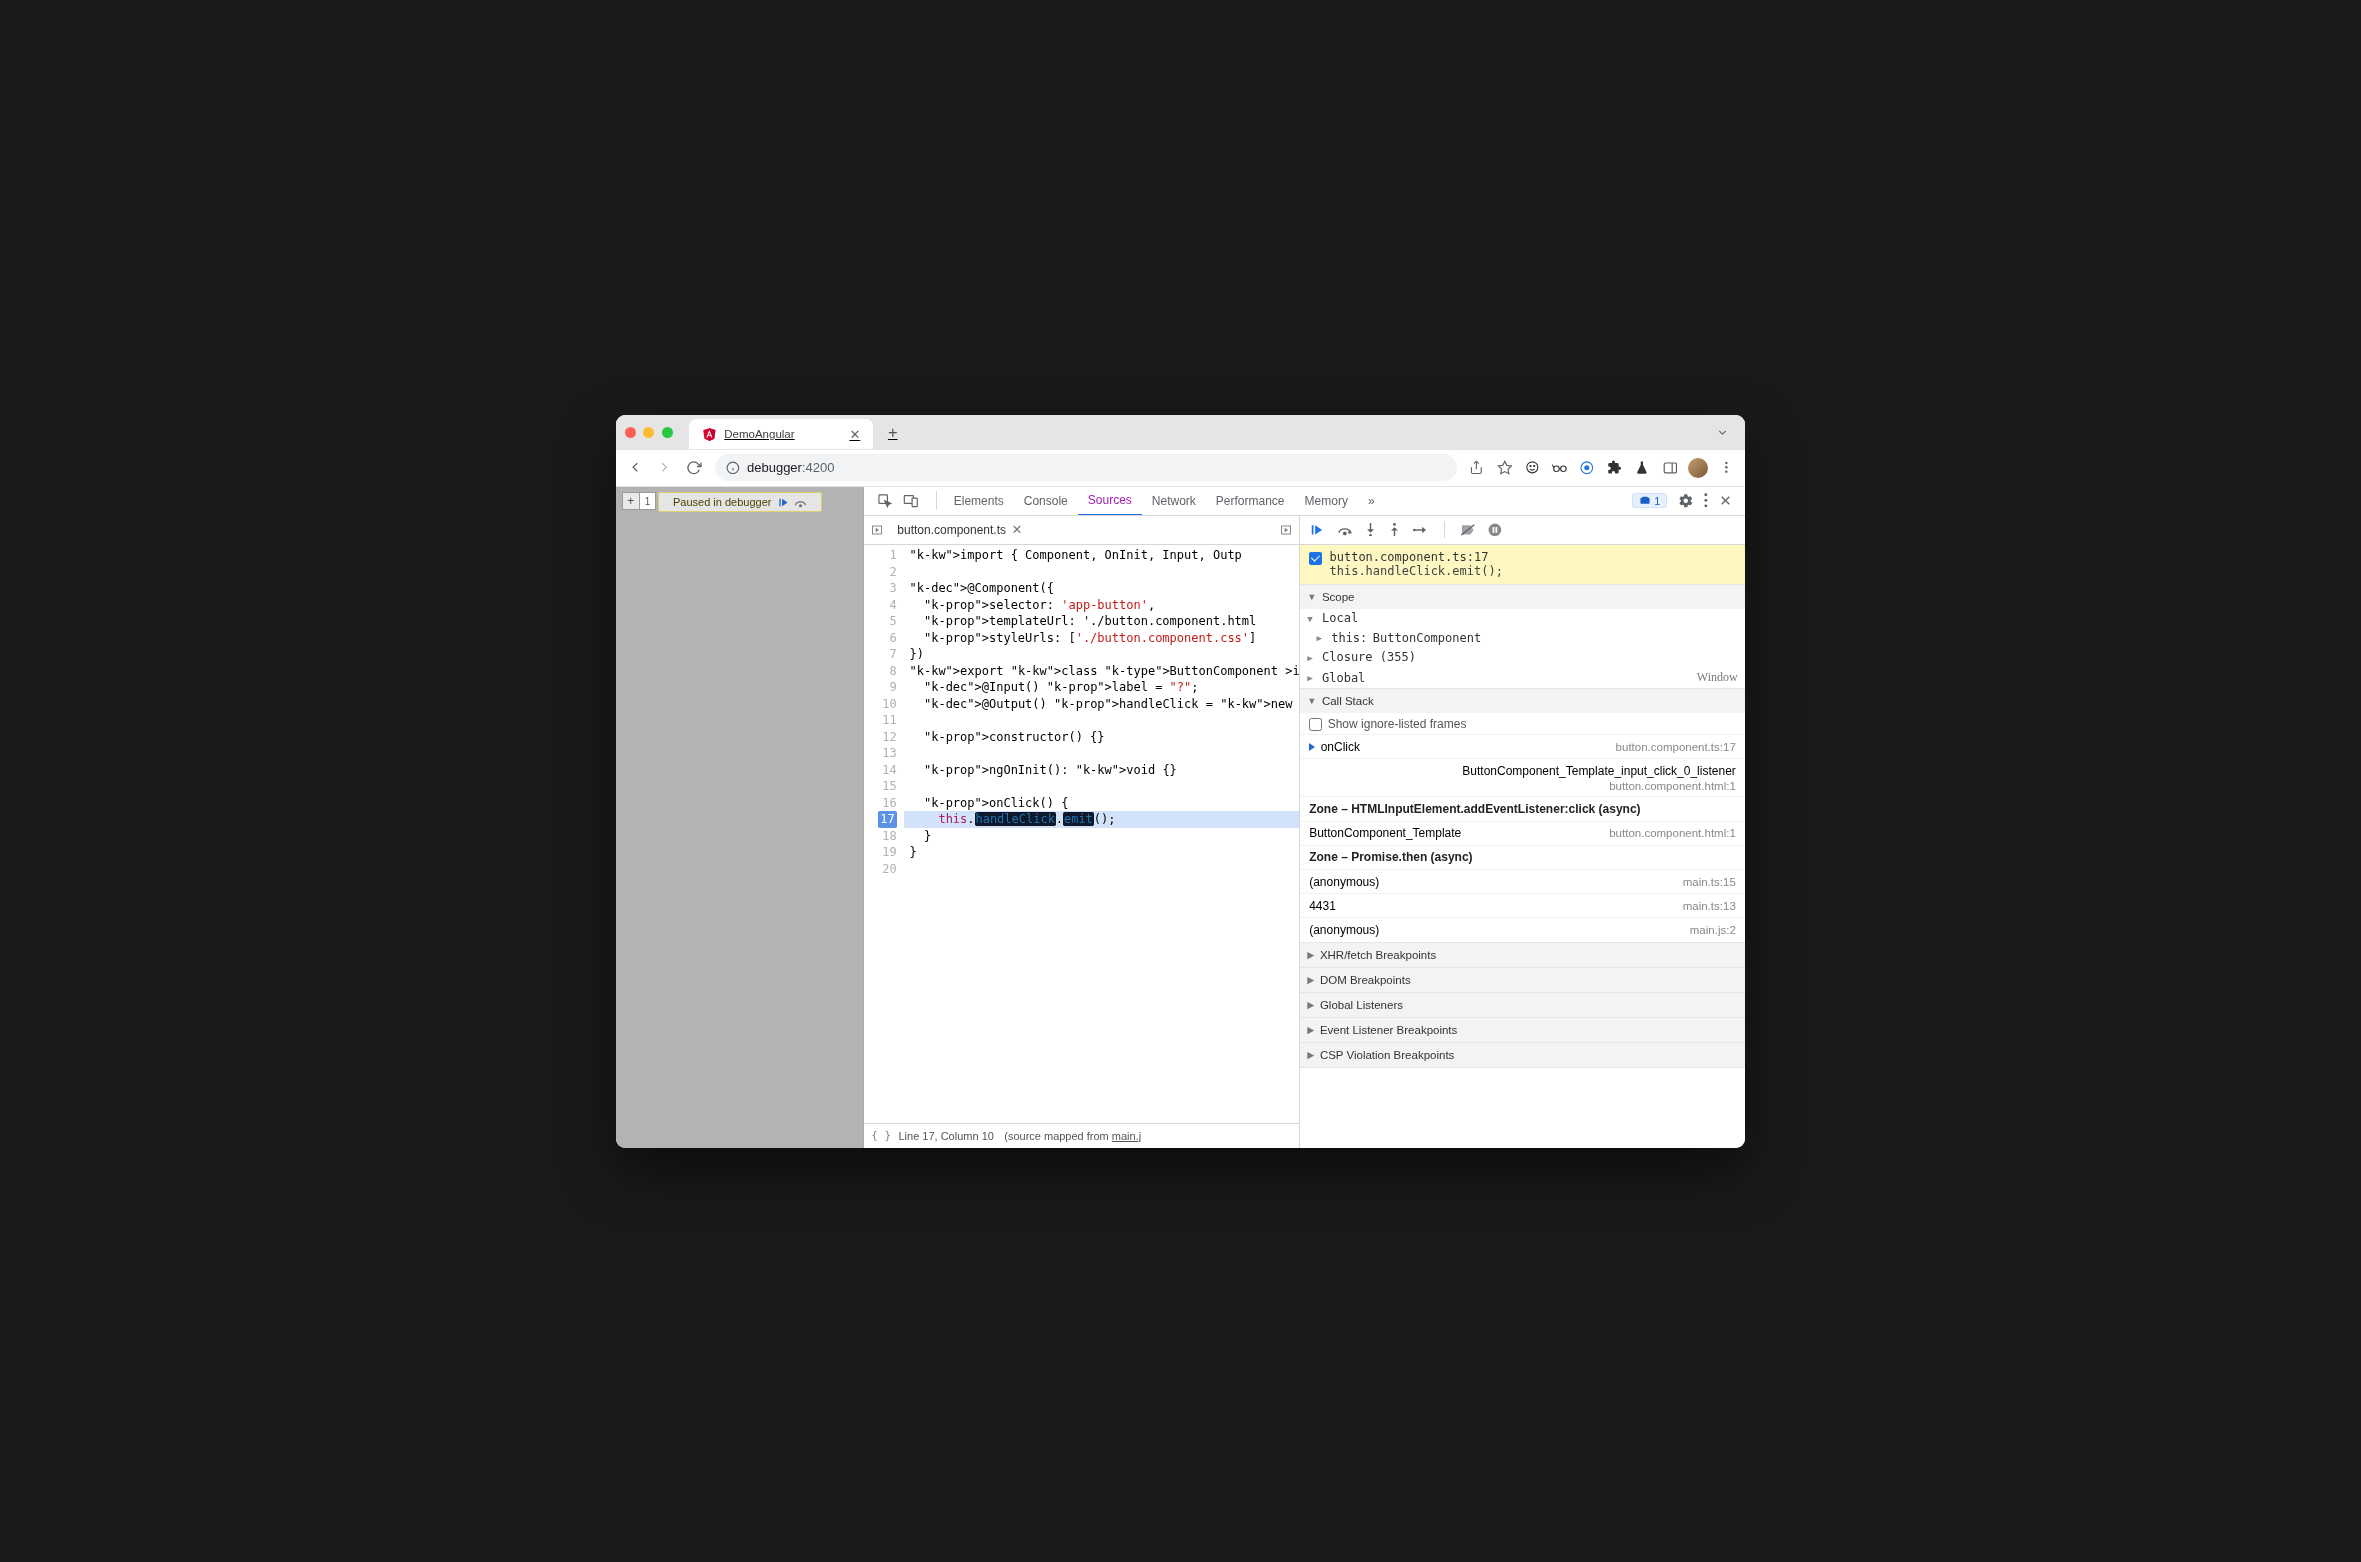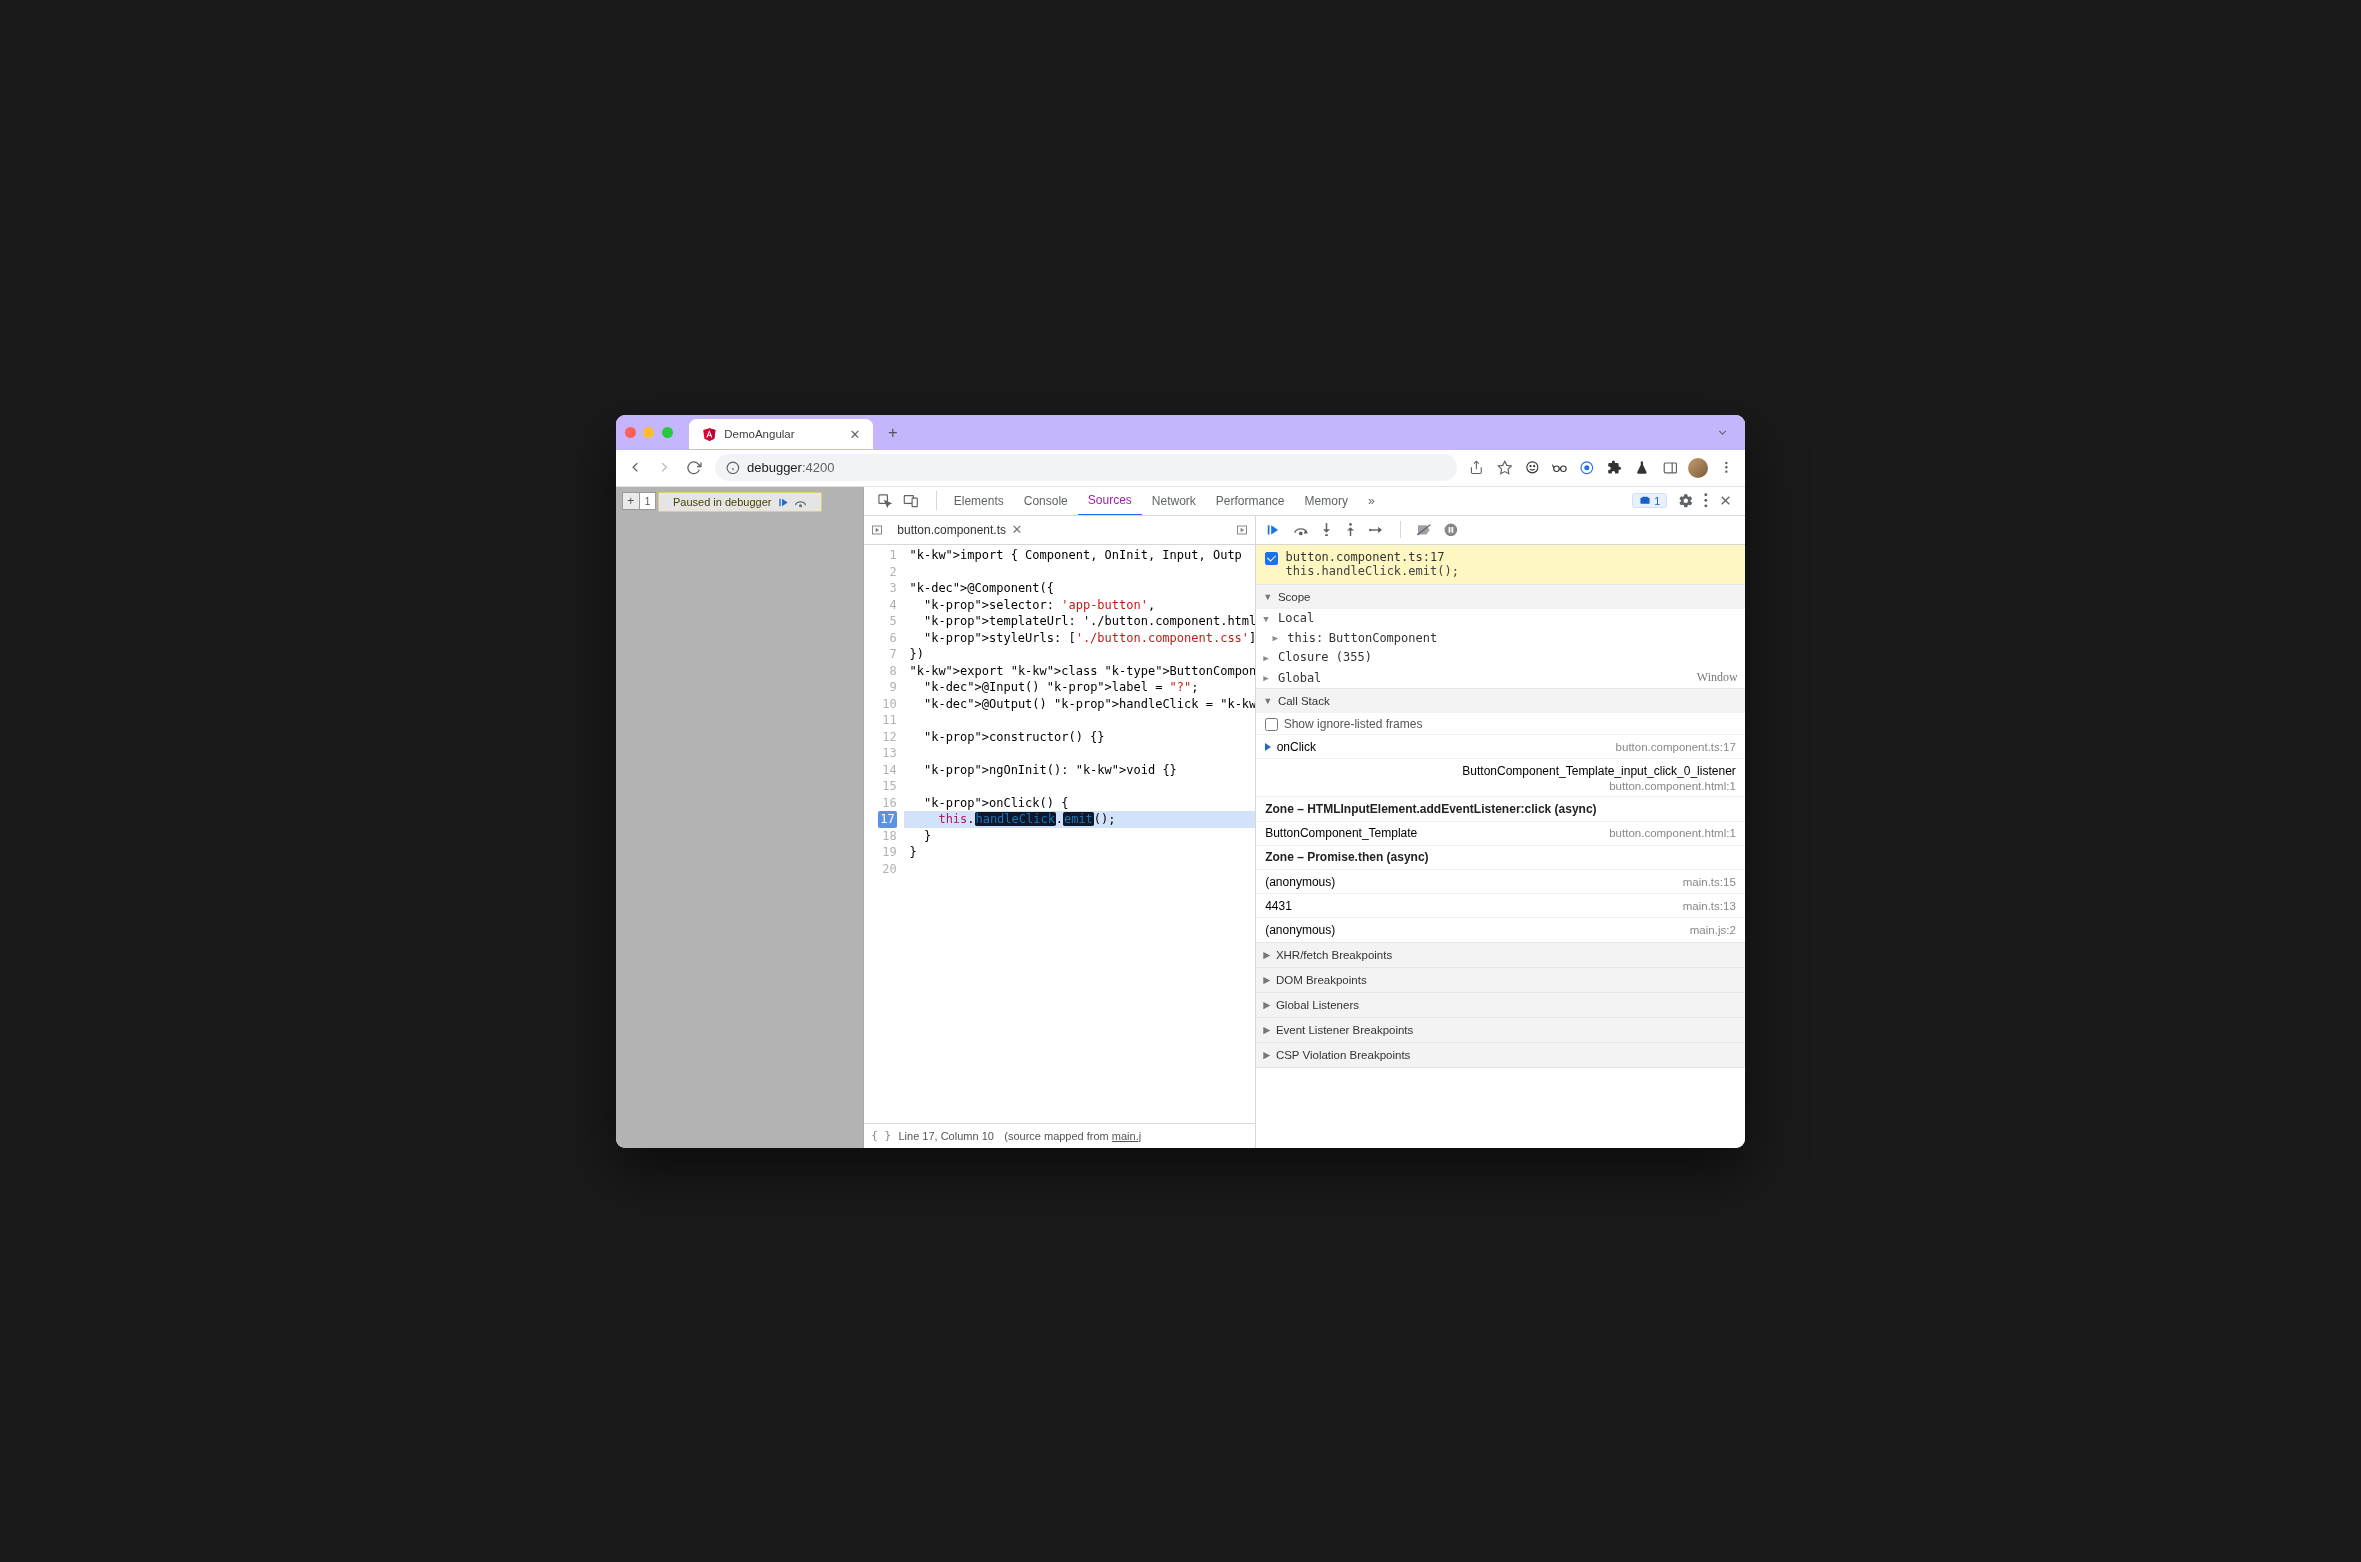--- a/index.html
+++ b/index.html
@@ -18,24 +18,25 @@
     border-radius: 9.2px;
     box-shadow: 0 23px 55px rgba(0,0,0,.55);
     display: flex;
     flex-direction: column;
     overflow: hidden;
     position: relative;
   }
   
   .titlebar {
     height: 35px;
-    background: #c4b5fd;
+    background: #e5e5e5;
     display: flex;
     align-items: center;
     padding: 0 9.2px;
+    text-decoration: underline;
   }
   .traffic-lights { display: flex; gap: 7.3px; margin-right: 16.5px; }
   .tl { width: 11px; height: 11px; border-radius: 50%; }
   .tl.red{background:#ff5f57}.tl.yel{background:#febc2e}.tl.grn{background:#28c840}
   .tab {
     display: flex; align-items:center; gap:7.3px;
     background:#fff; height:30px; margin-top:4.6px;
     padding:0 13px; border-radius:7.3px 7.3px 0 0;
     font-size:11.5px; color:#3c3c3c; min-width:184px;
     position:relative;
@@ -84,21 +85,21 @@
     font-size:12px; color:#5f6368; padding:0 3.7px;
   }
   .dt-left-ic{display:flex;gap:11px;padding:0 9.2px;color:#5f6368}
   .dt-sep{width:0.9px;height:18.4px;background:#d6d6d6;margin:0 7.3px}
   .dt-tab{padding:0 10px;height:100%;display:flex;align-items:center;cursor:pointer}
   .dt-tab.active{color:#a21caf;border-bottom:1.8px solid #1a73e8;font-weight:500}
   .dt-right{margin-left:auto;display:flex;align-items:center;gap:11px;padding-right:9.2px}
   .issues-btn{display:flex;align-items:center;gap:3.7px;border:0.9px solid #cfe0fb;background:#e8f0fe;color:#1a5ec8;border-radius:2.8px;padding:0.9px 5.5px;font-size:11px}
   
   .src-split{flex:1;display:flex;overflow:hidden}
-  .editor-pane{width:392px;display:flex;flex-direction:column;border-right:0.9px solid #d6d6d6;min-width:0}
+  .editor-pane{width:436px;display:flex;flex-direction:column;border-right:0.9px solid #d6d6d6;min-width:0}
   .ed-tabs{height:29px;border-bottom:0.9px solid #d6d6d6;display:flex;align-items:center;font-size:12px}
   .ed-toggle{width:26px;display:flex;justify-content:center;color:#888}
   .ed-tab{display:flex;align-items:center;gap:5.5px;padding:0 7.3px;color:#333}
   .ed-tab .close-x{color:#777;font-size:13px}
   .ed-right-toggle{margin-left:auto;width:26px;display:flex;justify-content:center;color:#888}
   .editor{
     flex:1;overflow:hidden;display:flex;
     font-family:Menlo,Consolas,monospace;font-size:12px;line-height:16.5px;
     background:#fff;
   }

